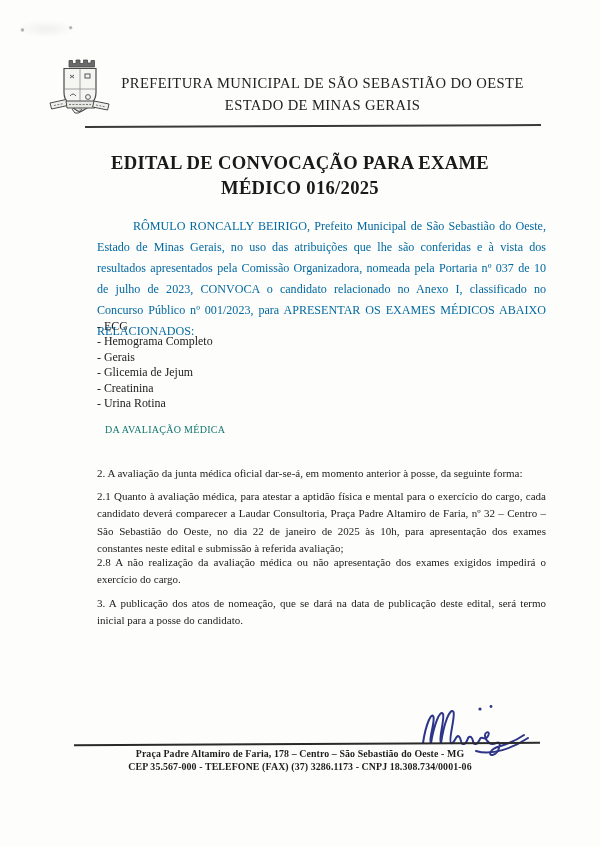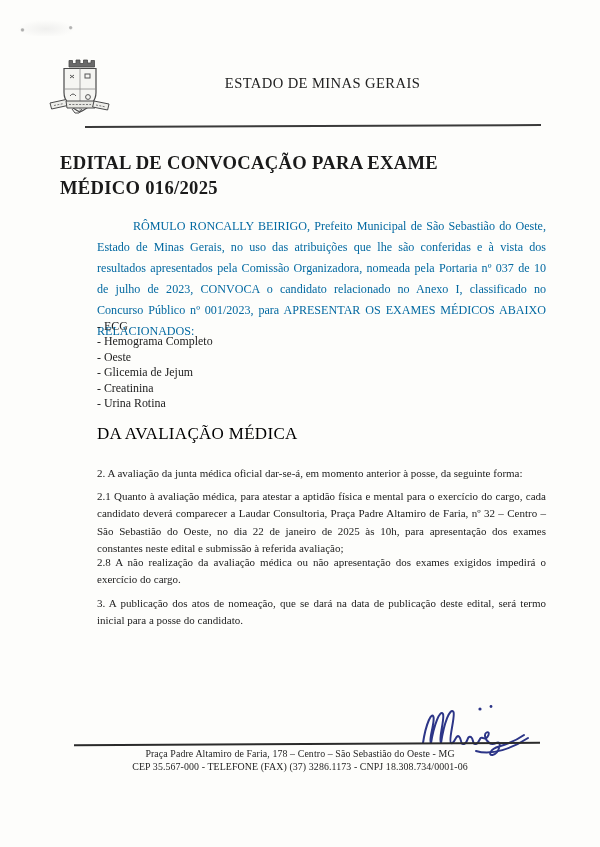--- a/index.html
+++ b/index.html
@@ -26,52 +26,52 @@
     text-align:center;font-size:14.6px;line-height:22px;
     letter-spacing:.4px;color:#222;
   }
   .header-rule{
     position:absolute;left:85px;top:125px;width:456px;height:2px;
     background:#3a3a3a;transform:rotate(-.25deg);
   }
   
   .title{
     position:absolute;left:60px;top:151px;width:480px;
-    font-weight:bold;font-size:18.6px;line-height:24.5px;
+    text-align:center;font-weight:bold;font-size:18.6px;line-height:24.5px;
     letter-spacing:.3px;color:#1a1a1a;
   }
   
   .intro{
     position:absolute;left:97px;top:204px;width:449px;
     font-size:12.1px;line-height:21px;text-align:justify;text-indent:36px;
     color:#0369a1;
   }
   .exam-list{
     position:absolute;left:97px;top:319px;width:300px;
     font-size:11.9px;line-height:15.4px;color:#222;
   }
   .section-heading{
-    position:absolute;left:97px;top:424px;width:300px;
-    font-size:17px;letter-spacing:.3px;color:#000000;
+    position:absolute;left:105px;top:424px;width:300px;
+    font-size:10px;letter-spacing:.3px;color:#0f766e;
   }
   .clause{position:absolute;left:97px;width:449px;font-size:11px;line-height:17.3px;text-align:justify;color:#222;}
   .clause-2{top:454px;}
   .clause-2-1{top:477px;}
   .clause-2-2{top:543px;}
   .clause-3{top:584px;}
   
   .signature{position:absolute;left:418px;top:701px;width:118px;height:58px;}
   
   .footer-rule{
     position:absolute;left:74px;top:743px;width:466px;height:1.6px;
     background:#2a2a2a;transform:rotate(-.3deg);
   }
   .footer{
     position:absolute;left:55px;top:747px;width:490px;
-    text-align:center;font-weight:normal;font-size:9.9px;line-height:13.2px;
+    text-align:center;font-weight:bold;font-size:9.9px;line-height:13.2px;
     color:#1d1d1d;letter-spacing:.1px;
   }
 </style>
 </head>
 <body>
 
 <div class="page">
 
   <div class="smudge"></div>
 
@@ -92,36 +92,37 @@
 
       <path d="M2,47 l16,-3.5 l1.6,6 l-16,3.5 Z" fill="#eeeeea" stroke="#4a4a4a" stroke-width="1"></path>
       <path d="M18,45 h28 l1,7 h-28 Z" fill="#e7e7e2" stroke="#4a4a4a" stroke-width="1"></path>
       <path d="M46,45 l15,3 l-1.4,6 l-15,-3 Z" fill="#eeeeea" stroke="#4a4a4a" stroke-width="1"></path>
       <path d="M21,48.5 h22 M6,49.5 l10,-2 M48,49 l10,2" stroke="#777" stroke-width="1" stroke-dasharray="2 1.4"></path>
       <path d="M24,53 l3,4 h4 l3,-4" fill="none" stroke="#4a4a4a" stroke-width="1"></path>
     </svg>
   </div>
 
   <div class="org">
+    <div>PREFEITURA MUNICIPAL DE SÃO SEBASTIÃO DO OESTE</div>
     <div>ESTADO DE MINAS GERAIS</div>
   </div>
 
   <div class="header-rule"></div>
 
   <div class="title">
     <div>EDITAL DE CONVOCAÇÃO PARA EXAME</div>
     <div>MÉDICO 016/2025</div>
   </div>
 
   <p class="intro">RÔMULO RONCALLY BEIRIGO, Prefeito Municipal de São Sebastião do Oeste, Estado de Minas Gerais, no uso das atribuições que lhe são conferidas e à vista dos resultados apresentados pela Comissão Organizadora, nomeada pela Portaria nº 037 de 10 de julho de 2023, CONVOCA o candidato relacionado no Anexo I, classificado no Concurso Público nº 001/2023, para APRESENTAR OS EXAMES MÉDICOS ABAIXO RELACIONADOS:</p>
 
   <div class="exam-list">
     <div>- ECG</div>
     <div>- Hemograma Completo</div>
-    <div>- Oeste</div>
+    <div>- Gerais</div>
     <div>- Glicemia de Jejum</div>
     <div>- Creatinina</div>
     <div>- Urina Rotina</div>
   </div>
 
   <div class="section-heading">DA AVALIAÇÃO MÉDICA</div>
 
   <p class="clause clause-2">2. A avaliação da junta médica oficial dar-se-á, em momento anterior à posse, da seguinte forma:</p>
   <p class="clause clause-2-1">2.1 Quanto à avaliação médica, para atestar a aptidão física e mental para o exercício do cargo, cada candidato deverá comparecer a Laudar Consultoria, Praça Padre Altamiro de Faria, nº 32 – Centro – São Sebastião do Oeste, no dia 22 de janeiro de 2025 às 10h, para apresentação dos exames constantes neste edital e submissão à referida avaliação;</p>
   <p class="clause clause-2-2">2.8 A não realização da avaliação médica ou não apresentação dos exames exigidos impedirá o exercício do cargo.</p>

